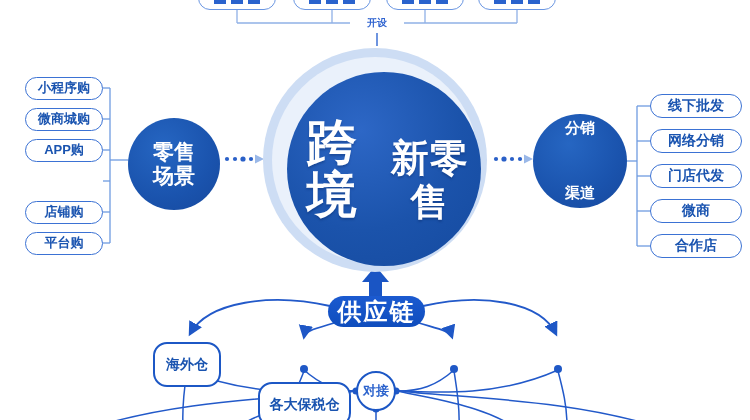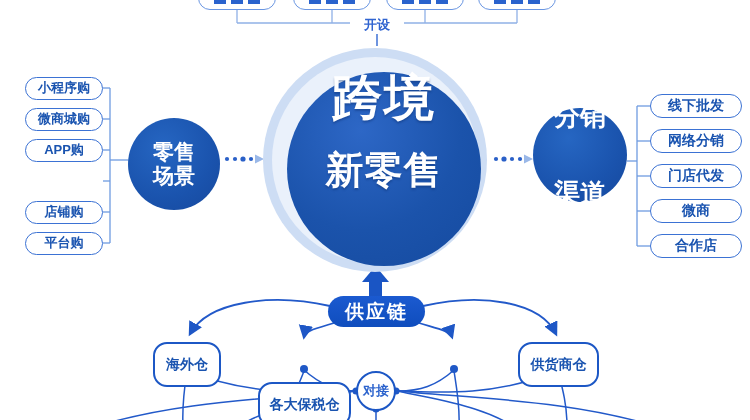--- a/index.html
+++ b/index.html
@@ -26,43 +26,43 @@
   }
 
   
   .hub{
     position:absolute;border-radius:50%;
     background:radial-gradient(circle at 38% 32%, #2666c2 0%, #1a53ad 60%, #16489d 100%);
     color:#ffffff;font-weight:700;display:flex;flex-direction:column;
     align-items:center;justify-content:center;line-height:1.12;text-align:center;
   }
   .hub-left{left:128px;top:118px;width:92px;height:92px;font-size:21px;}
-  .hub-right{left:533px;top:108px;width:94px;height:94px;font-size:26px;gap:48px;}
+  .hub-right{left:533px;top:114px;width:94px;height:94px;font-size:15px;gap:48px;}
 
   
   .halo{position:absolute;left:263px;top:48px;width:224px;height:224px;border-radius:50%;
     background:#cdddf4;}
   .halo-mid{position:absolute;left:9px;top:9px;width:206px;height:206px;border-radius:50%;
     background:#eaf1fb;}
   .center-circle{position:absolute;left:15px;top:15px;width:194px;height:194px;border-radius:50%;
     background:radial-gradient(circle at 38% 30%, #2d67c6 0%, #1b53ab 55%, #154a9f 100%);
-    display:flex;flex-direction:column;align-items:center;
+    display:flex;flex-direction:row;align-items:center;justify-content:center;
     color:#ffffff;font-weight:700;text-align:center;}
   .center-line1{font-size:50px;line-height:1.05;letter-spacing:2px;text-shadow:0 2px 2px rgba(10,40,100,.35);}
   .center-line2{font-size:38px;line-height:1.15;letter-spacing:1px;text-shadow:0 2px 2px rgba(10,40,100,.35);margin-top:24px;}
 
   
   .kaishe{
     position:absolute;left:352px;top:16px;width:50px;text-align:center;
-    color:#3064d0;font-size:13px;font-weight:600;background:#ffffff;
+    color:#3064d0;font-size:10px;font-weight:600;background:#ffffff;
   }
   .supply{
     position:absolute;left:328px;top:296px;width:97px;height:31px;border-radius:16px;
     background:linear-gradient(180deg,#1b5ad0 0%,#0f4dbd 100%);
-    color:#ffffff;font-weight:700;font-size:19px;letter-spacing:2px;
+    color:#ffffff;font-weight:700;font-size:24px;letter-spacing:2px;
     display:flex;align-items:center;justify-content:center;
   }
   .dock{
     position:absolute;left:356px;top:371px;width:40px;height:40px;border-radius:50%;
     background:#ffffff;border:2.5px solid #1c57c5;box-sizing:border-box;
     color:#2d64cd;font-size:13px;font-weight:700;
     display:flex;align-items:center;justify-content:center;
   }
 </style>
 </head>
@@ -207,17 +207,16 @@
   <div class="pill pill-right" style="top:94px;">线下批发</div>
   <div class="pill pill-right" style="top:164px;">门店代发</div>
   <div class="pill pill-right" style="top:129px;">网络分销</div>
   <div class="pill pill-right" style="top:199px;">微商</div>
   <div class="pill pill-right" style="top:234px;">合作店</div>
 
   <div class="supply">供应链</div>
 
   <div class="pill pill-bottom" style="left:153px;top:342px;width:68px;">海外仓</div>
   <div class="pill pill-bottom" style="left:258px;top:342px;width:93px;margin-top:40px;">各大保税仓</div>
-  <div class="pill pill-bottom" style="left:518px;top:342px;width:81px;">供货商仓</div>
 
   <div class="dock">对接</div>
 
 </div>
 
 </body></html>

